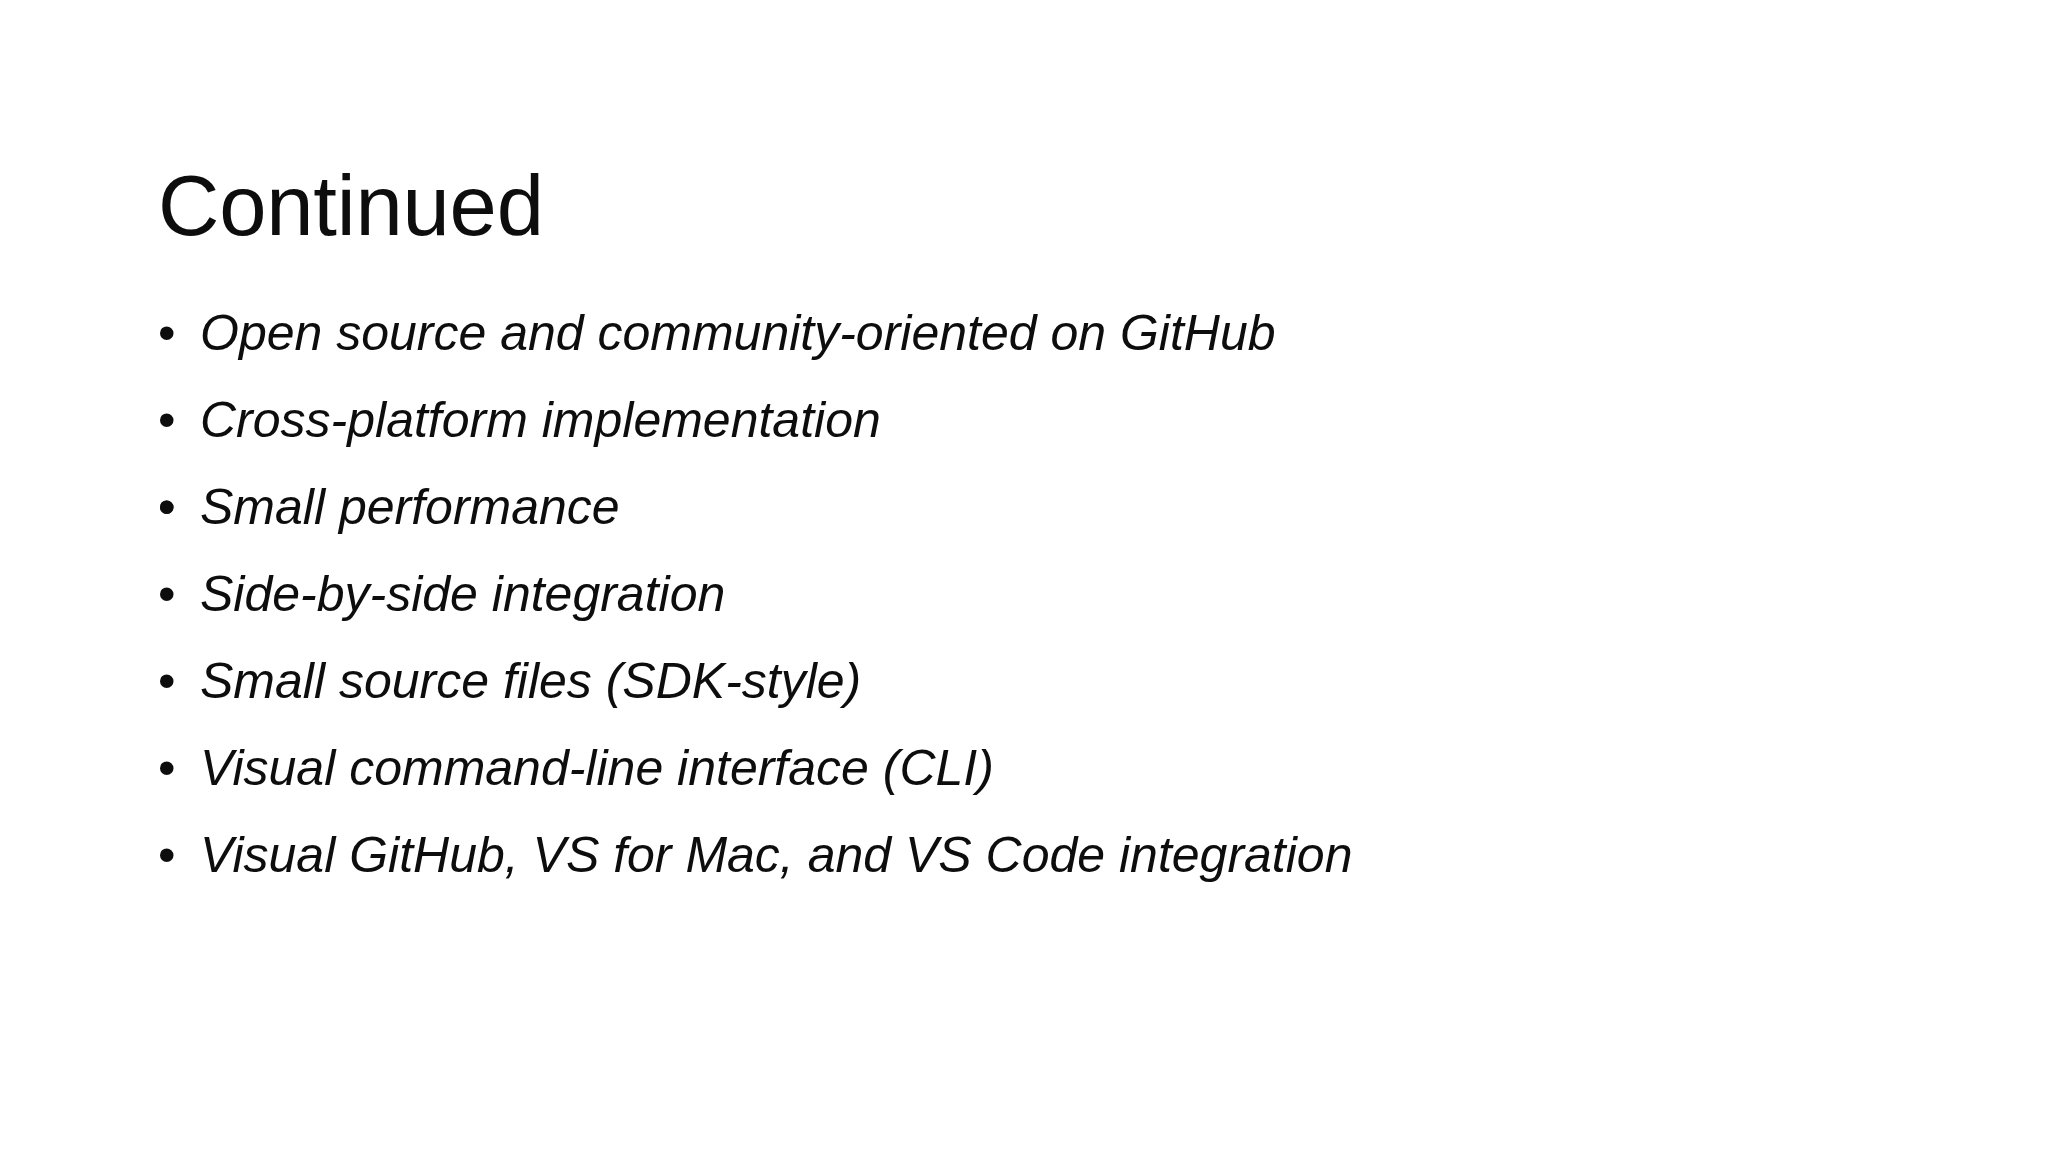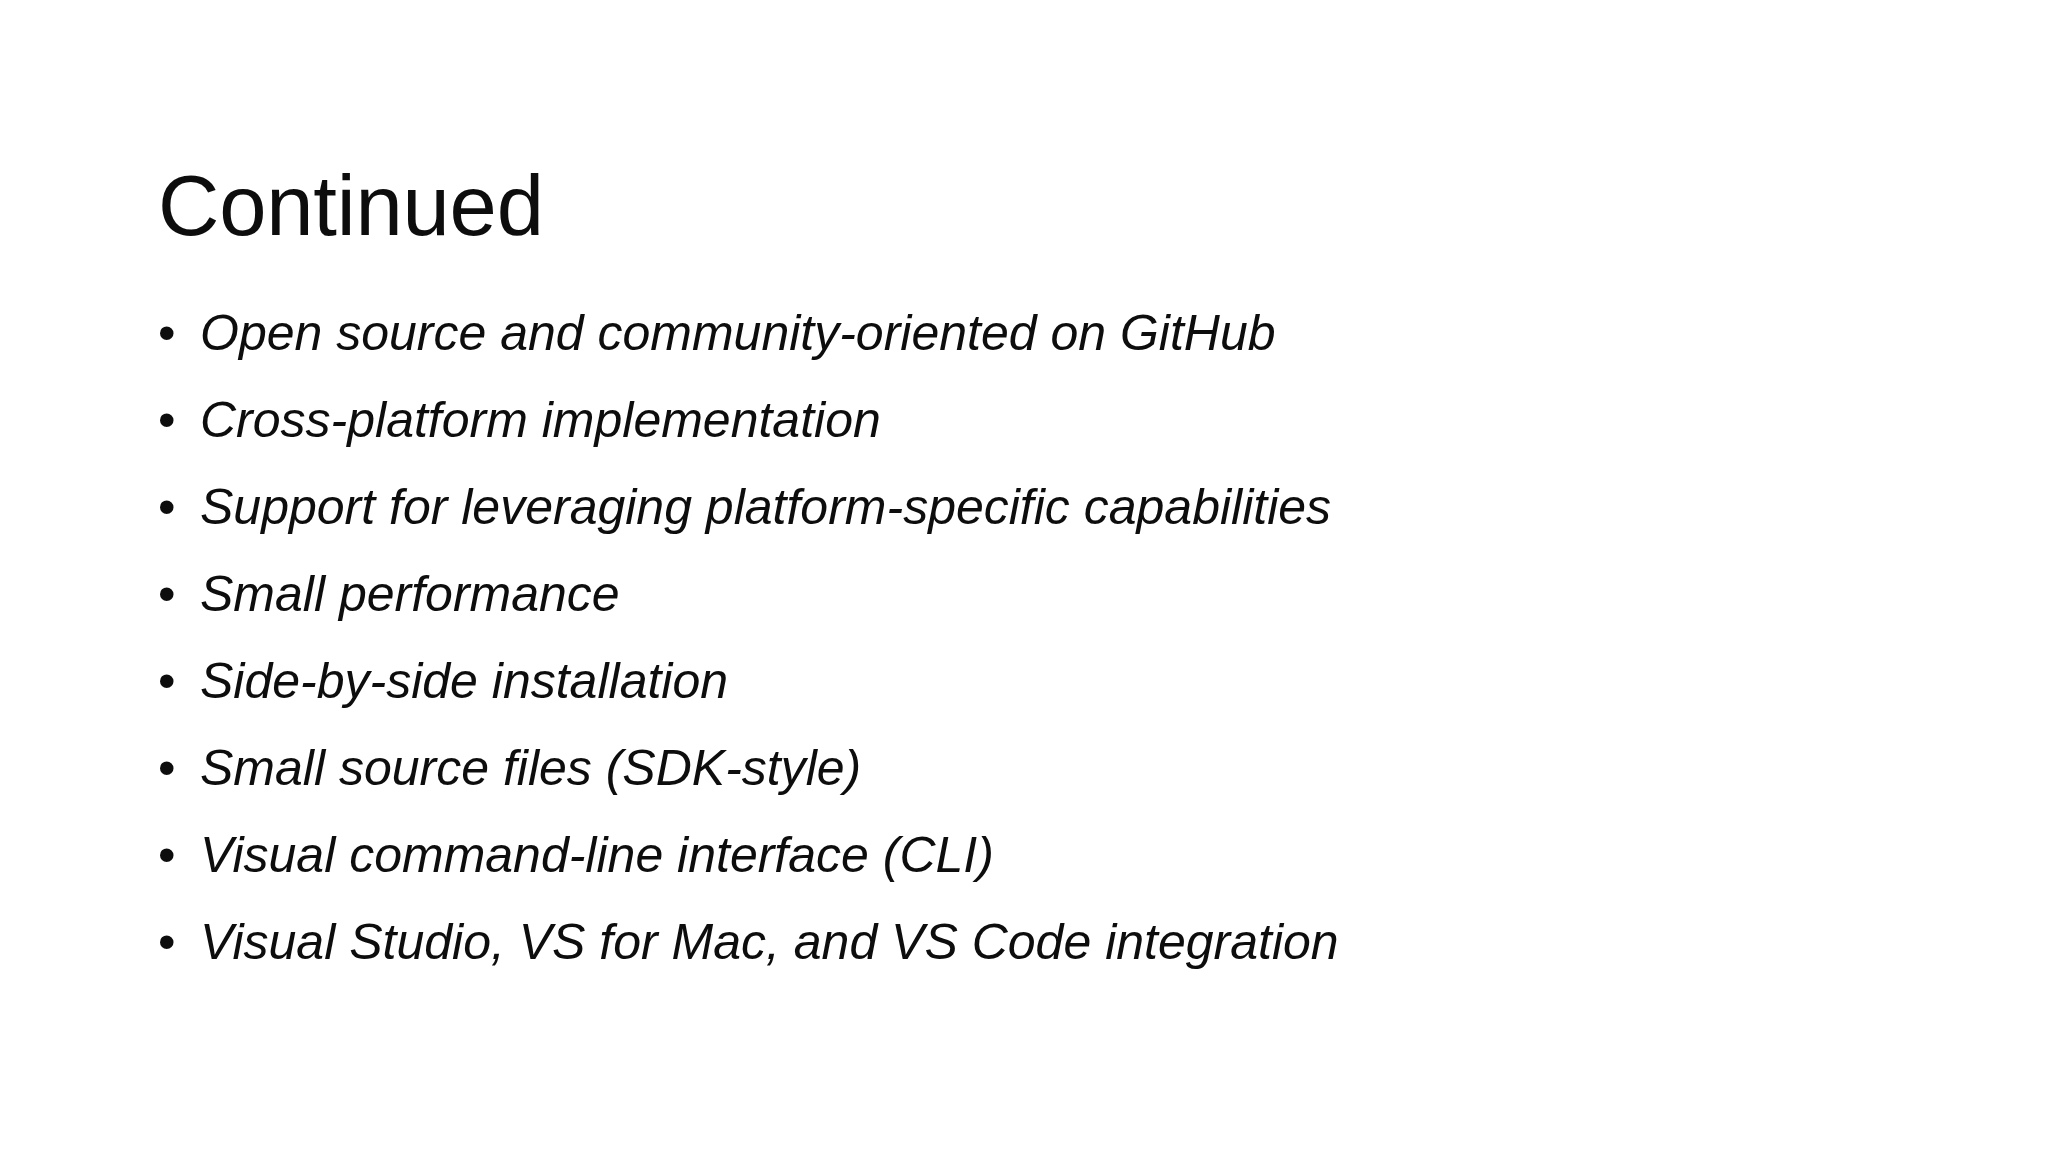--- a/index.html
+++ b/index.html
@@ -91,43 +91,42 @@
       <span class="bullet-text">Open source and community-oriented on GitHub</span>
     </li>
 
     <li class="bullet-item">
       <span class="bullet-marker">•</span>
       <span class="bullet-text">Cross-platform implementation</span>
     </li>
 
     <li class="bullet-item">
       <span class="bullet-marker">•</span>
-      <span class="bullet-text">Support for leveraging platform-specific capabilities</span>
     </li>
 
     <li class="bullet-item">
       <span class="bullet-marker">•</span>
       <span class="bullet-text">Small performance</span>
     </li>
 
     <li class="bullet-item">
       <span class="bullet-marker">•</span>
-      <span class="bullet-text">Side-by-side installation</span>
+      <span class="bullet-text">Side-by-side integration</span>
     </li>
 
     <li class="bullet-item">
       <span class="bullet-marker">•</span>
       <span class="bullet-text">Small source files (SDK-style)</span>
     </li>
 
     <li class="bullet-item">
       <span class="bullet-marker">•</span>
       <span class="bullet-text">Visual command-line interface (CLI)</span>
     </li>
 
     <li class="bullet-item">
       <span class="bullet-marker">•</span>
-      <span class="bullet-text">Visual Studio, VS for Mac, and VS Code integration</span>
+      <span class="bullet-text">Visual GitHub, VS for Mac, and VS Code integration</span>
     </li>
 
   </ul>
 
 </div>
 
 </body></html>

